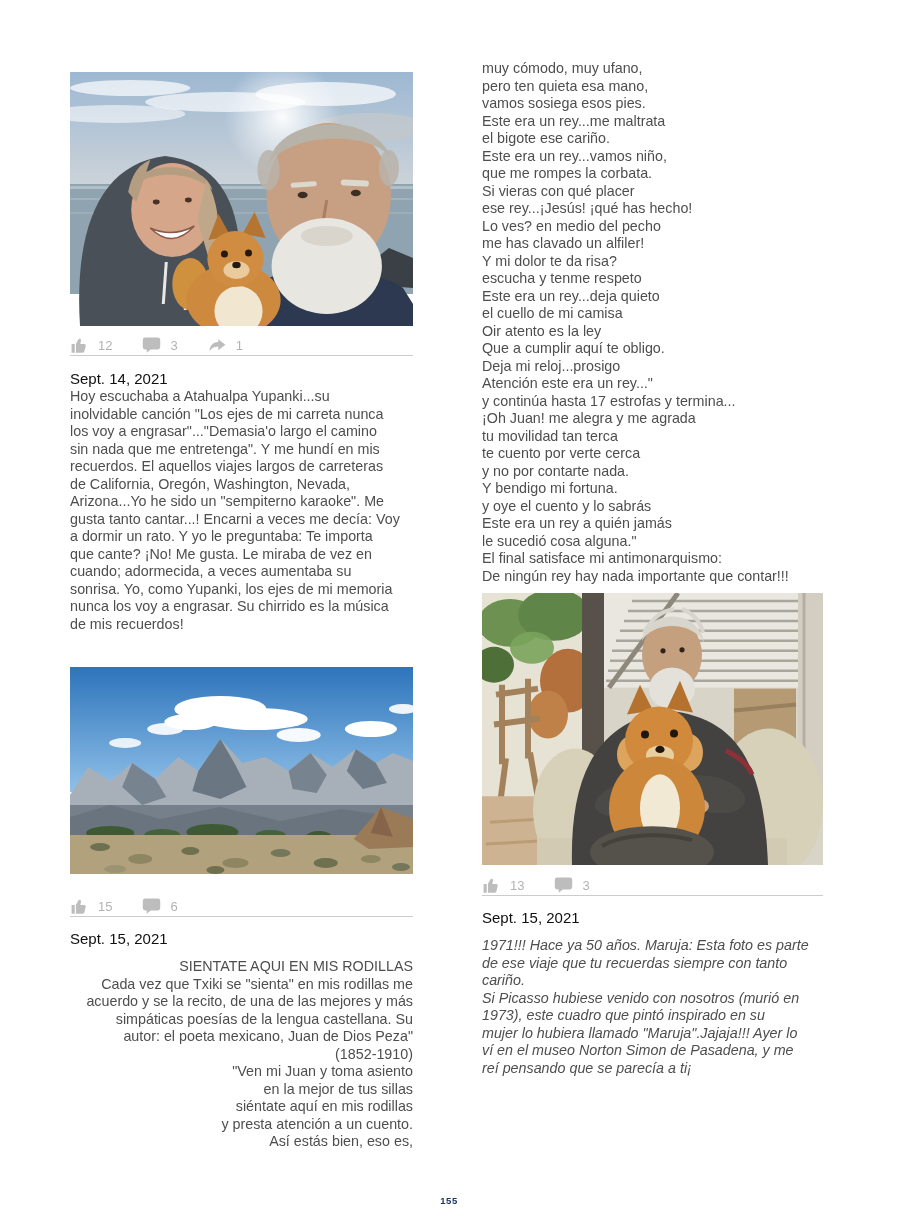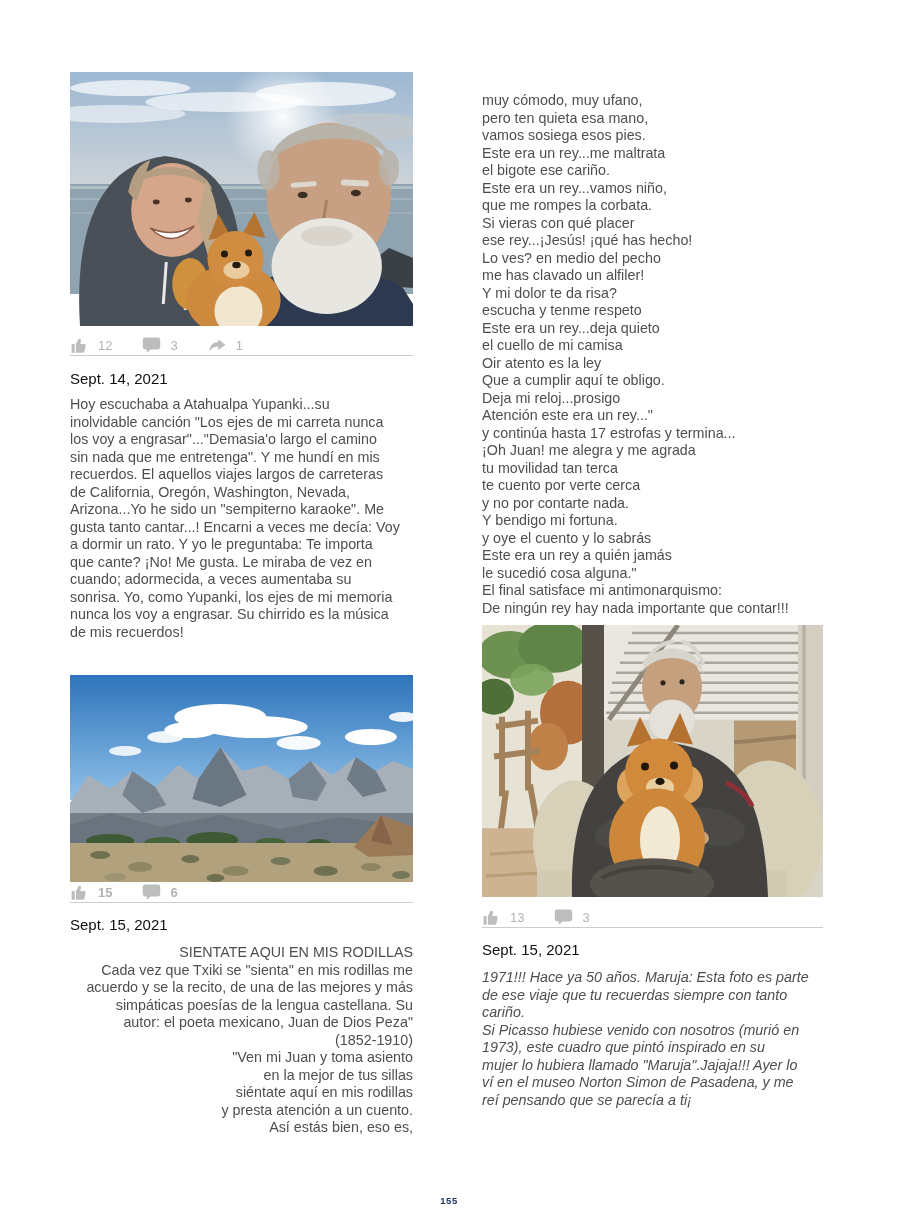--- a/index.html
+++ b/index.html
@@ -25,29 +25,29 @@
   .stat { display:flex; align-items:center; margin-right:30px; }
   .stat svg { width:19px; height:19px; fill:#bdbdbd; margin-right:9px; flex:none; }
   .stat .count { font-size:13px; color:#b3b3b3; line-height:19px; }
   hr.post-divider { border:none; border-top:1px solid #cccccc; margin:0; height:0; }
 
   
   .photo1        { margin-top:72px; height:254px; }
   .stats-p1      { margin-top:10px; }
   .div-p1        { margin-top:9px; }
   .date-p1       { margin-top:14px; }
-  .body-p1       { margin-top:8px; }
+  .body-p1       { }
   .photo2        { margin-top:34px; height:207px; }
-  .stats-p2      { margin-top:1px;font-weight:bold; }
+  .stats-p2      { margin-top:23px; }
   .div-p2        { margin-top:7px; }
   .date-p2       { margin-top:13px; }
   .body-p2       { margin-top:10px;text-align:right; }
 
   
-  .poem          { margin-top:92px; }
+  .poem          { margin-top:60px; }
   .photo3        { margin-top:8px; height:272px; }
   .stats-p3      { margin-top:11px; }
   .div-p3        { margin-top:7px; }
   .date-p3       { margin-top:13px; }
   .body-p3       { margin-top:10px;font-style:italic; }
 
   .page-number {
     position:absolute; left:0; right:0; bottom:22px; text-align:center;
     font-size:9.5px; font-weight:700; color:#1e3560; letter-spacing:0.5px;
   }

